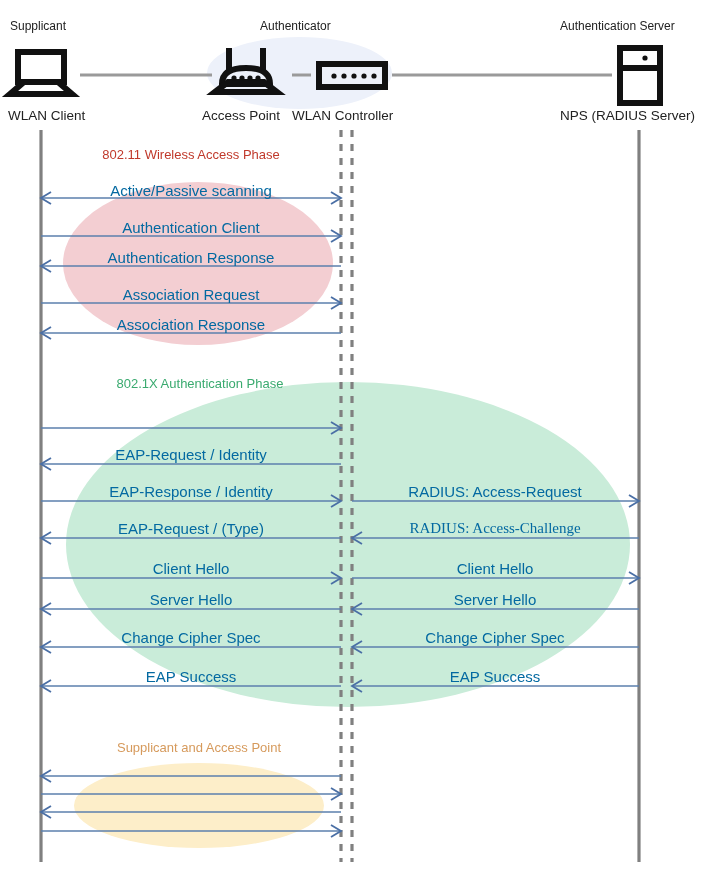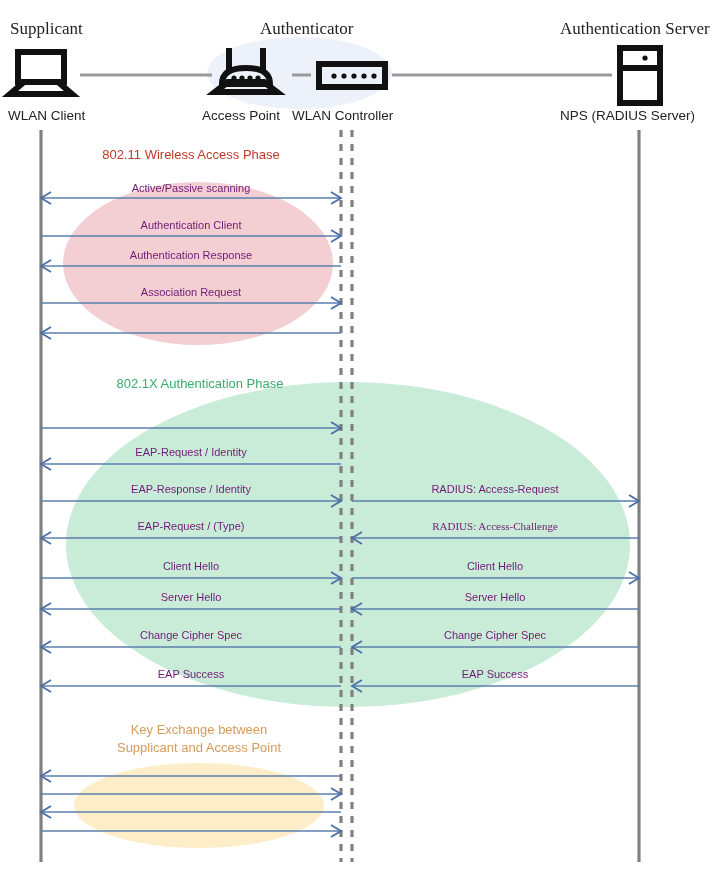--- a/index.html
+++ b/index.html
@@ -2,34 +2,34 @@
 <html><head>
 <meta charset="utf-8">
 <style>
   html,body{margin:0;padding:0;background:#ffffff;}
   body{width:713px;height:875px;font-family:"Liberation Sans",sans-serif;color:#1a1a1a;}
   #diagram{position:relative;width:713px;height:875px;overflow:hidden;background:#fff;}
 
   .abs{position:absolute;}
 
   
-  .actor-top{font-size:17px;color:#222;white-space:nowrap;font-family:Liberation Serif, serif;}
+  .actor-top{font-size:12px;color:#222;white-space:nowrap;}
   .actor-bottom{font-size:13.5px;color:#222;white-space:nowrap;}
 
   
   .halo{background:#edf1fa;border-radius:50%;}
 
   
   .ellipse{border-radius:50%;}
 
   
   .phase-label{font-size:13px;text-align:center;white-space:nowrap;line-height:18px;}
 
   
-  .msg{font-size:11px;color:#701a75;text-align:center;white-space:nowrap;}
+  .msg{font-size:15px;color:#0369a1;text-align:center;white-space:nowrap;}
 
   
   svg.layer{position:absolute;left:0;top:0;width:713px;height:875px;overflow:visible;}
   .lifeline{stroke:#808080;stroke-width:3.2;}
   .lifeline-dash{stroke:#808080;stroke-width:3.2;stroke-dasharray:7 7;}
   .arrow{stroke:#5b7fad;stroke-width:1.6;fill:none;}
   .arrow-head{fill:none;stroke:#4a6fa5;stroke-width:1.8;}
   .devlink{stroke:#9a9a9a;stroke-width:3;}
   .icon-stroke{fill:none;stroke:#111;stroke-width:6;stroke-linecap:square;stroke-linejoin:miter;}
   .icon-fill{fill:#111;}
@@ -210,27 +210,27 @@
   <div class="abs actor-bottom" style="left:202px;top:108px;">Access Point</div>
   <div class="abs actor-bottom" style="left:292px;top:108px;">WLAN Controller</div>
 
   <div class="abs actor-top" style="left:560px;top:19px;">Authentication Server</div>
   <div class="abs actor-bottom" style="left:560px;top:108px;">NPS (RADIUS Server)</div>
 
   <div class="abs phase-label" style="left:66px;top:146px;width:250px;color:#c0392b;">802.11 Wireless Access Phase</div>
 
   <div class="abs phase-label" style="left:75px;top:375px;width:250px;color:#3aaa6f;">802.1X Authentication Phase</div>
 
-  <div class="abs phase-label" style="left:74px;top:721px;width:250px;color:#d69a5c;">Key Exchange between</div>
   <div class="abs phase-label" style="left:74px;top:739px;width:250px;color:#d69a5c;">Supplicant and Access Point</div>
 
   <div class="abs msg" style="left:66px;top:182px;width:250px;">Active/Passive scanning</div>
   <div class="abs msg" style="left:66px;top:219px;width:250px;">Authentication Client</div>
   <div class="abs msg" style="left:66px;top:249px;width:250px;">Authentication Response</div>
   <div class="abs msg" style="left:66px;top:286px;width:250px;">Association Request</div>
+  <div class="abs msg" style="left:66px;top:316px;width:250px;">Association Response</div>
 
   <div class="abs msg" style="left:66px;top:446px;width:250px;">EAP-Request / Identity</div>
   <div class="abs msg" style="left:66px;top:483px;width:250px;">EAP-Response / Identity</div>
   <div class="abs msg" style="left:66px;top:520px;width:250px;">EAP-Request / (Type)</div>
   <div class="abs msg" style="left:66px;top:560px;width:250px;">Client Hello</div>
   <div class="abs msg" style="left:66px;top:591px;width:250px;">Server Hello</div>
   <div class="abs msg" style="left:66px;top:629px;width:250px;">Change Cipher Spec</div>
   <div class="abs msg" style="left:66px;top:668px;width:250px;">EAP Success</div>
 
   <div class="abs msg" style="left:370px;top:483px;width:250px;">RADIUS: Access-Request</div>

